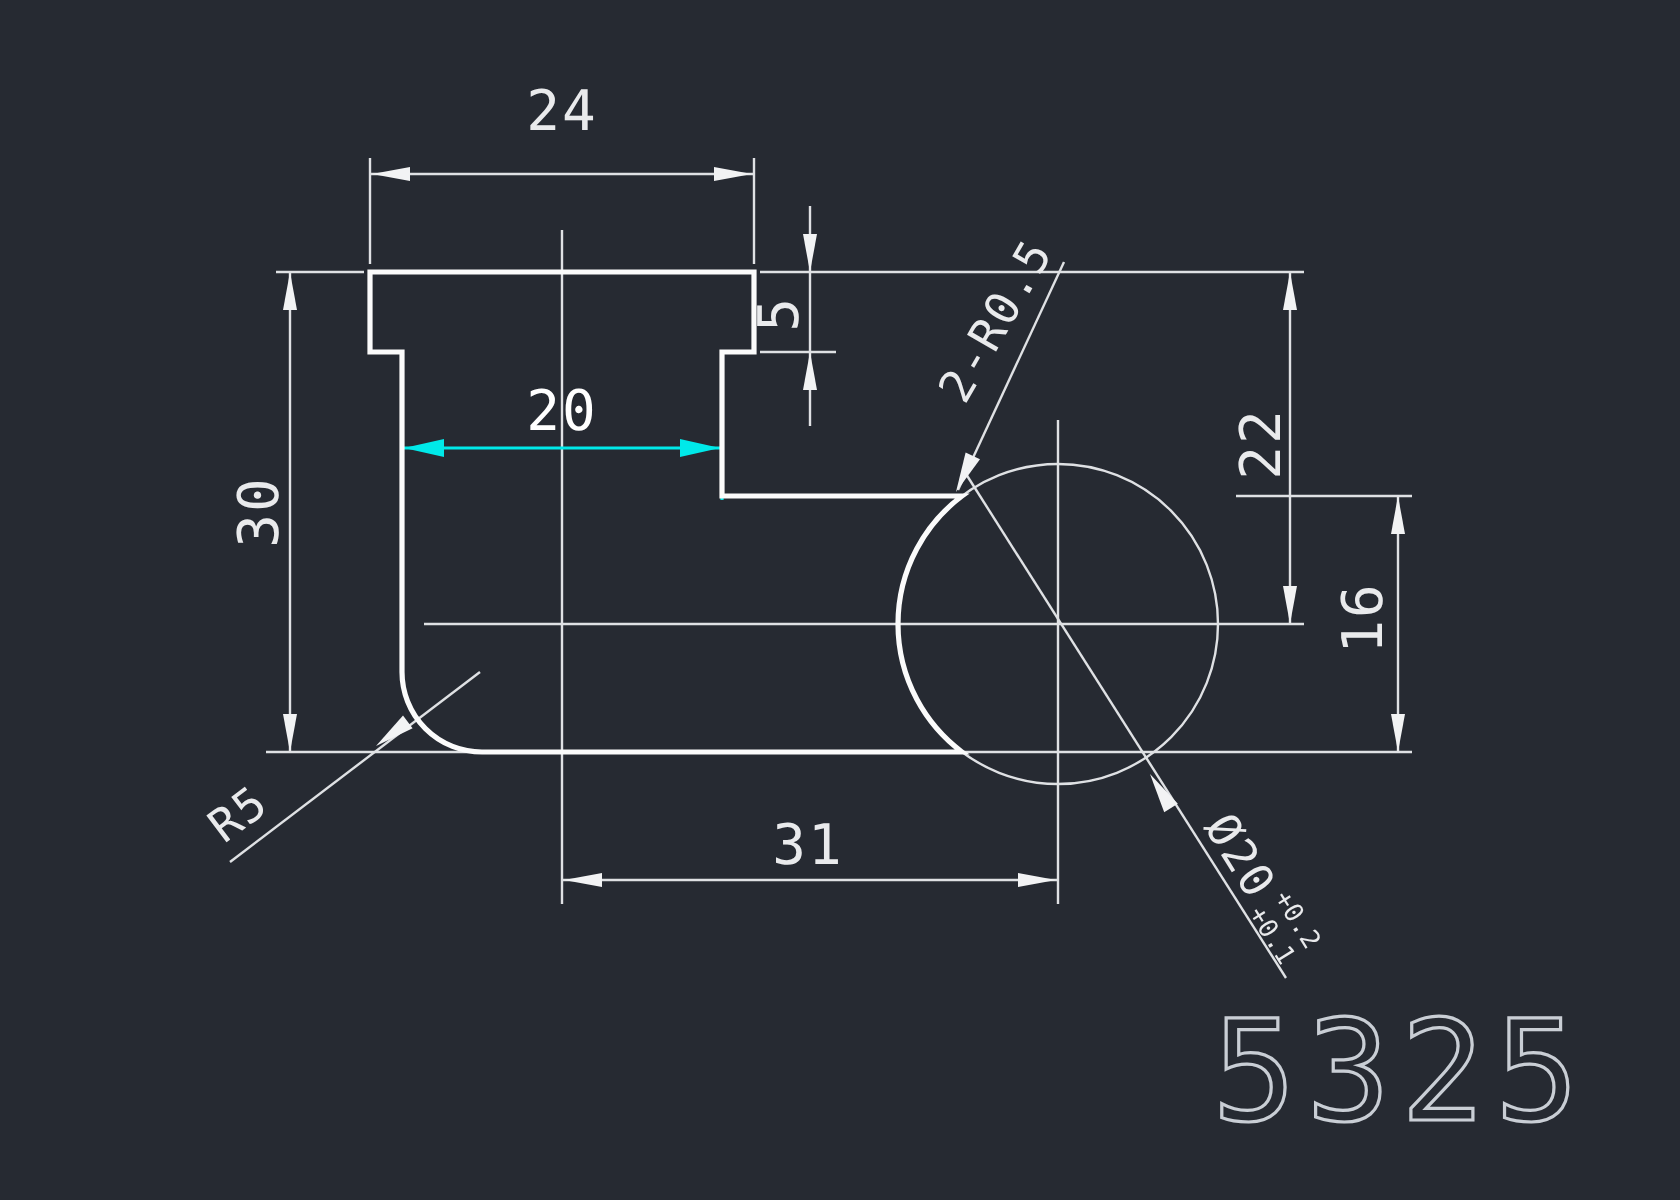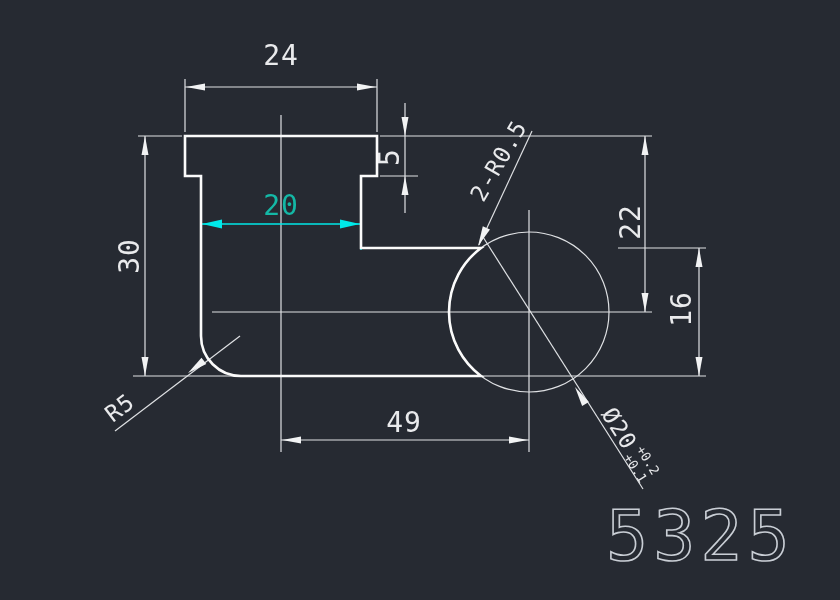--- a/index.html
+++ b/index.html
@@ -12,21 +12,21 @@
   }
   .canvas svg{position:absolute;left:0;top:0;}
   .lbl{
     position:absolute;
     color:#e9eaec;
     font-size:28px;
     line-height:1;
     white-space:nowrap;
     letter-spacing:1px;
   }
-  .lbl.cyan{color:#14b8a6;text-align:center;}
+  .lbl.cyan{color:#ffffff;text-align:center;}
   .lbl.small{font-size:23px;}
   .tolwrap{display:inline-flex;align-items:center;}
   .tol{display:inline-flex;flex-direction:column;font-size:13px;line-height:1.15;margin-left:4px;letter-spacing:0;}
   .tol i{font-style:normal;}
   .thin{stroke:#dfe1e4;stroke-width:1.2;fill:none;}
   .thick{stroke:#fbfbfb;stroke-width:2.6;fill:none;}
   .cyanline{stroke:#00e9e9;stroke-width:1.6;fill:none;}
   .arrow{fill:#f2f3f4;stroke:none;}
   .cyanarrow{fill:#00e9e9;stroke:none;}
   .partnum{
@@ -116,21 +116,21 @@
   <div class="lbl" style="left:390px;top:157px;transform:translate(-50%,-50%) rotate(-90deg);">5</div>
 
   <div class="lbl cyan" style="left:281px;top:206px;transform:translate(-50%,-50%);">20</div>
 
   <div class="lbl" style="left:130px;top:256px;transform:translate(-50%,-50%) rotate(-90deg);">30</div>
 
   <div class="lbl" style="left:631px;top:222px;transform:translate(-50%,-50%) rotate(-90deg);">22</div>
 
   <div class="lbl" style="left:682px;top:309px;transform:translate(-50%,-50%) rotate(-90deg);">16</div>
 
-  <div class="lbl" style="left:404px;top:423px;transform:translate(-50%,-50%);">49</div>
+  <div class="lbl" style="left:404px;top:423px;transform:translate(-50%,-50%);">31</div>
 
   <div class="lbl small" style="left:120px;top:408px;transform:translate(-50%,-50%) rotate(-37deg);">R5</div>
 
   <div class="lbl small" style="left:499px;top:161px;transform:translate(-50%,-50%) rotate(-60deg);">2-R0.5</div>
 
   <div class="lbl small" style="left:628px;top:444px;transform:translate(-50%,-50%) rotate(58deg);">
     <span class="tolwrap">
       <span>Ø20</span>
       <span class="tol">
         <i>+0.2</i>

